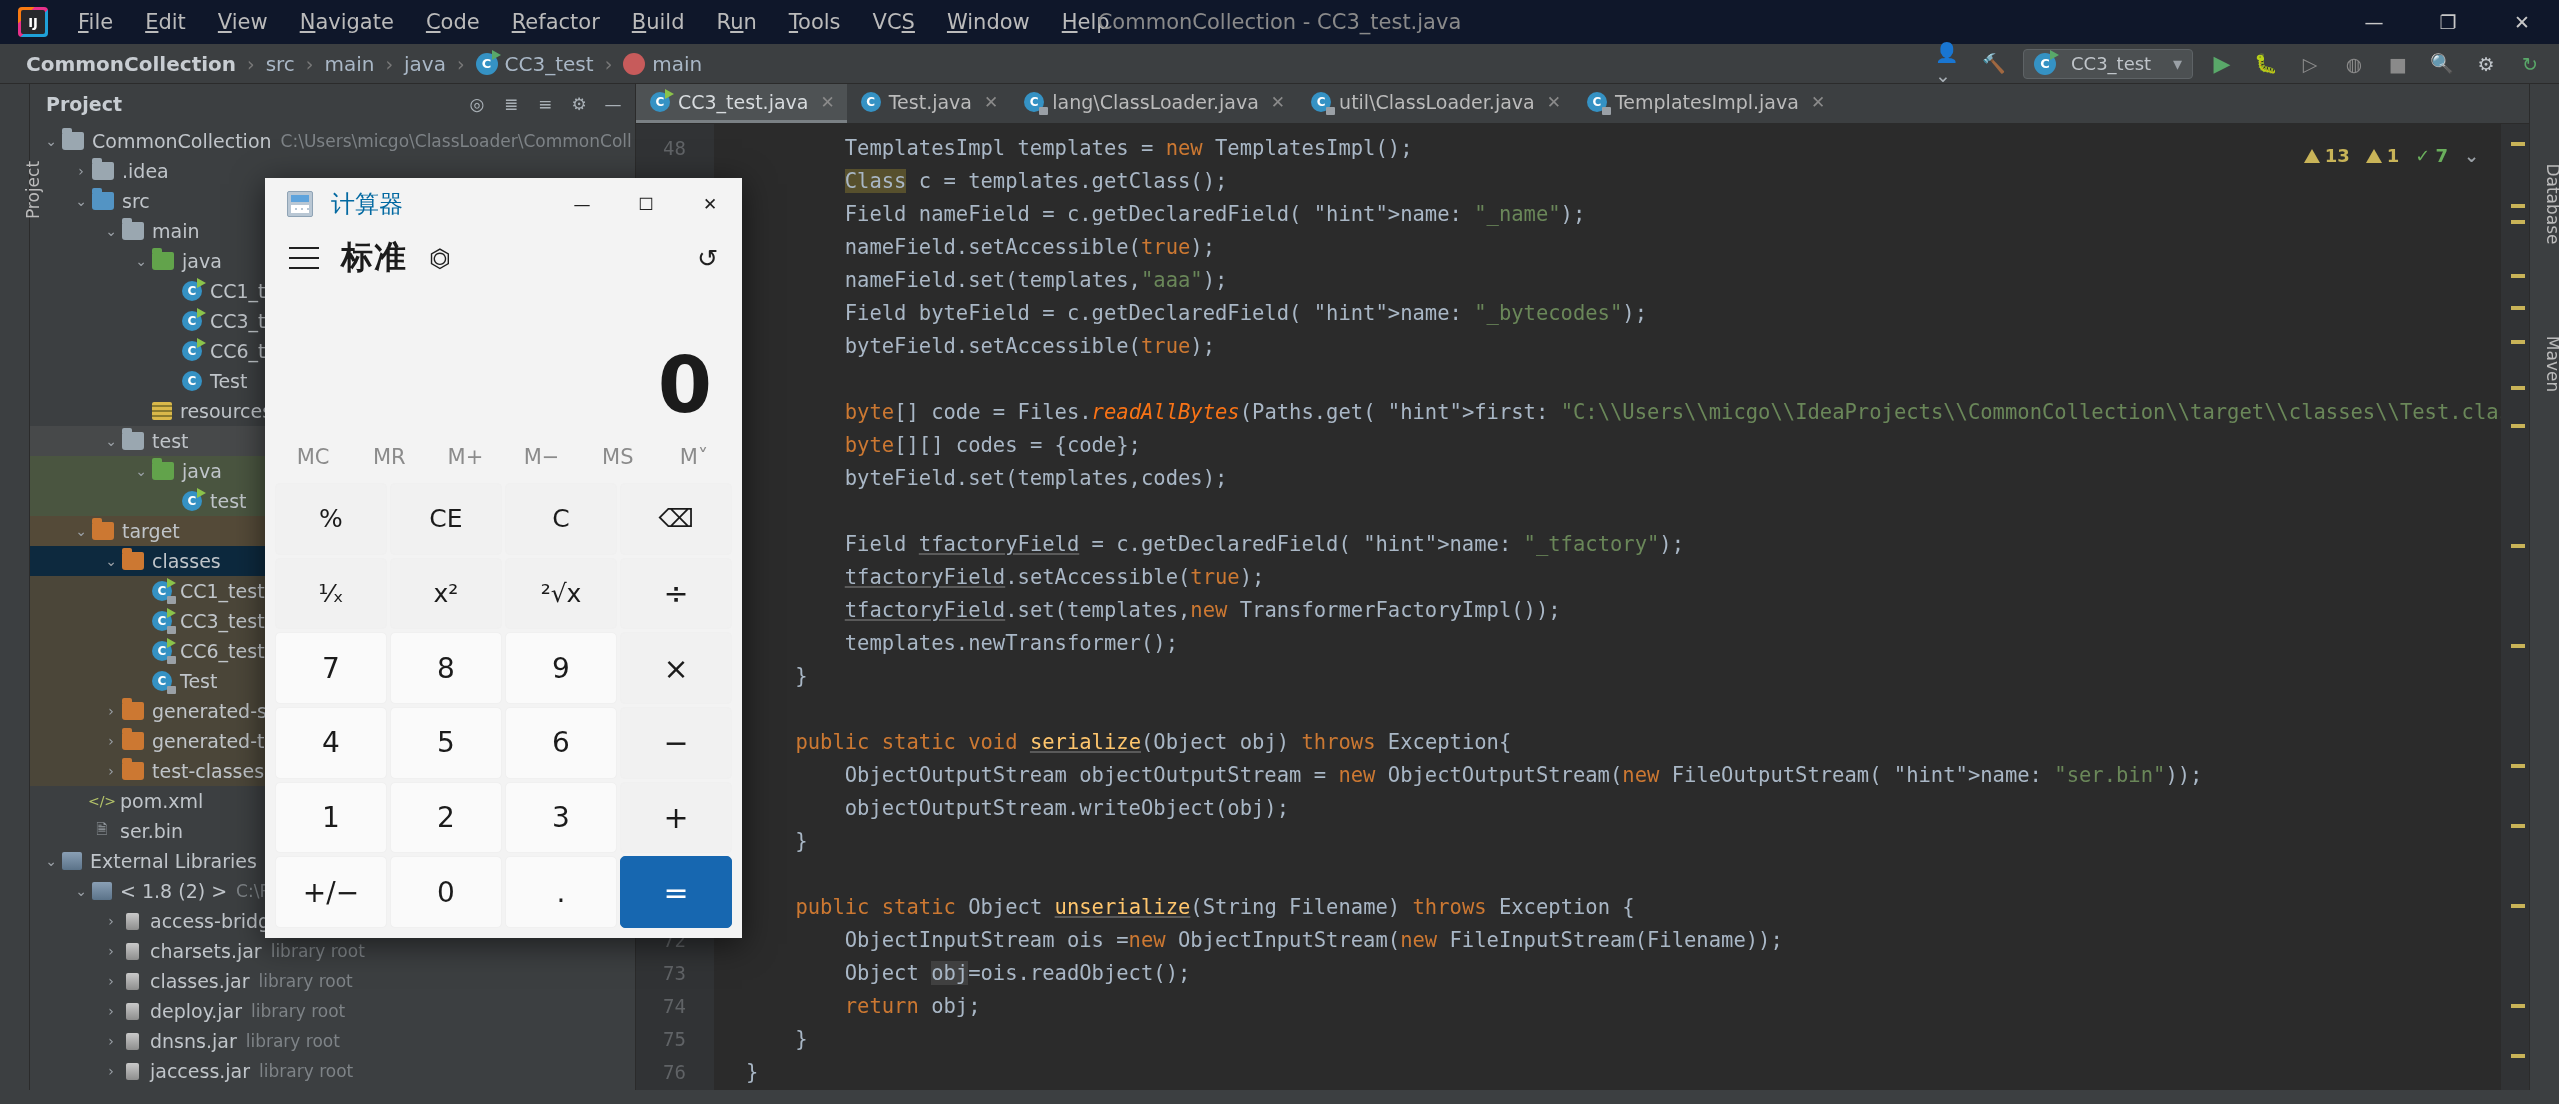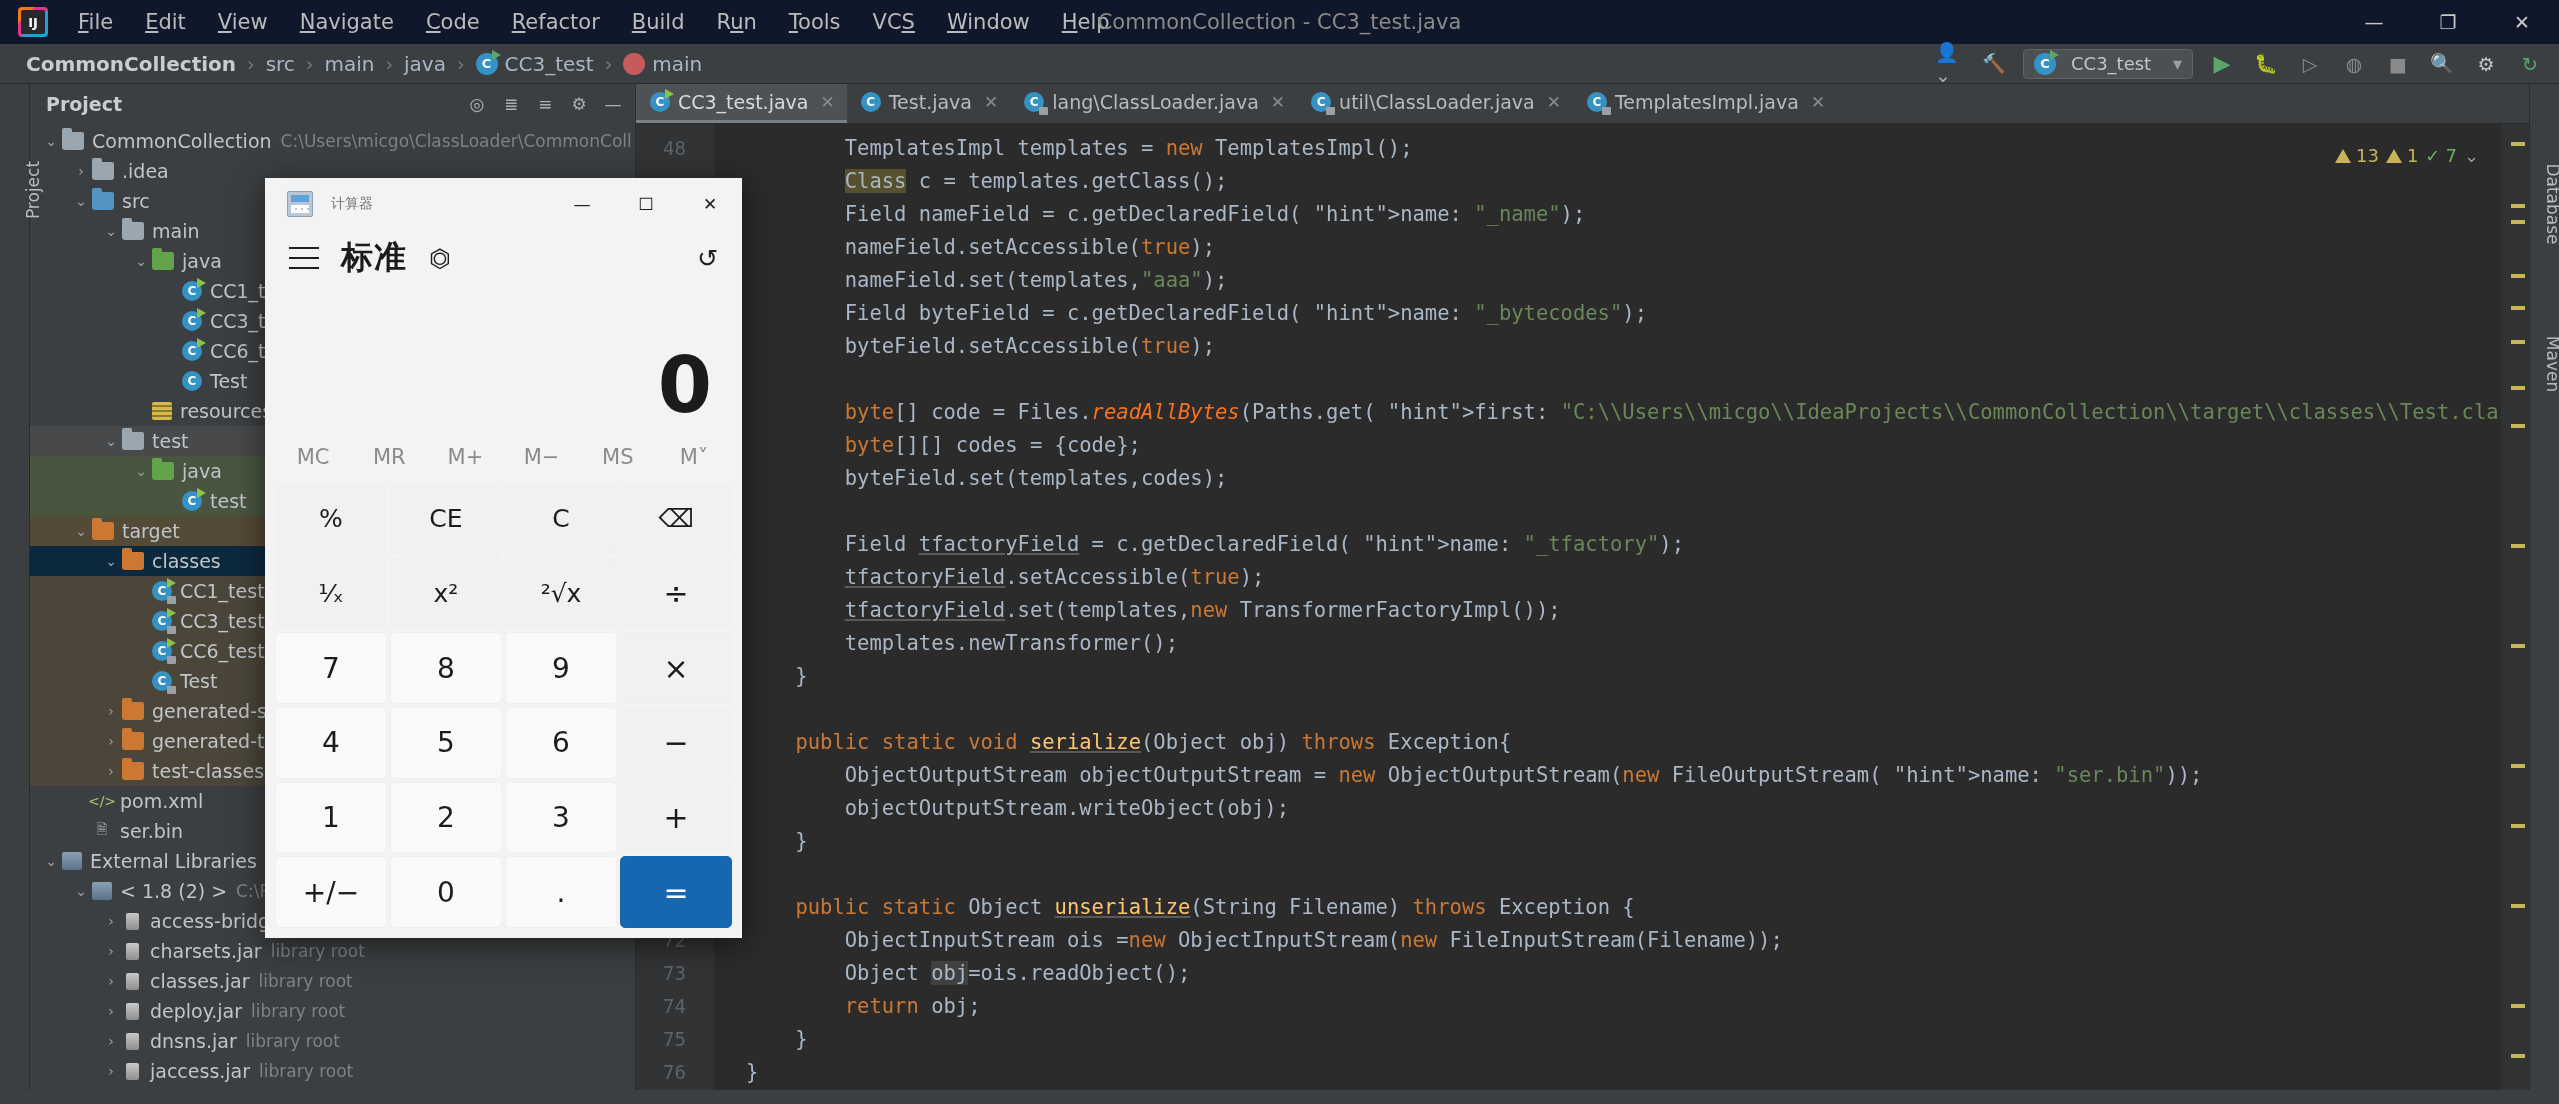--- a/index.html
+++ b/index.html
@@ -84,21 +84,21 @@
   .tabbar { height: 40px; background: #3c3f41; display: flex; align-items: stretch; border-bottom: 1px solid #2b2b2b; flex: 0 0 40px; overflow: hidden; }
   .tab { display: flex; align-items: center; gap: 8px; padding: 0 12px 0 14px; font-size: 19px; color: #bbbbbb; border-bottom: 3px solid transparent; white-space: nowrap; }
   .tab.active { background: #4e5254; border-bottom-color: #7a8084; color: #d7dbde; }
   .tab .x { color: #8a8a8a; font-size: 17px; margin-left: 4px; }
   .tabicon { width: 20px; height: 20px; border-radius: 50%; background: #3592c4; color: #fff; font-size: 12px; font-weight: bold;
              display: inline-flex; align-items: center; justify-content: center; position: relative; flex: 0 0 20px; }
   .tabicon.run::after { content:""; position:absolute; right:-4px; top:-3px; width:0; height:0;
                         border-left:9px solid #8bc34a; border-top:5px solid transparent; border-bottom:5px solid transparent; }
   .tabicon.lock::before { content:""; position:absolute; right:-4px; bottom:-3px; width:9px; height:8px; background:#9aa0a6; border-radius:1px; }
 
-  .inspectbar { position: absolute; right: 80px; top: 145px; display: flex; align-items: center; gap: 7px; font-size: 18px; z-index: 5; }
+  .inspectbar { position: absolute; right: 80px; top: 145px; display: flex; align-items: center; gap: 16px; font-size: 18px; z-index: 5; font-weight: bold; }
   .insp { display: flex; align-items: center; gap: 5px; }
   .insp.warn { color: #c9b458; }
   .insp.ok   { color: #6aaf5c; }
   .tri { width: 0; height: 0; border-left: 8px solid transparent; border-right: 8px solid transparent; border-bottom: 14px solid #c9b458; }
 
   .codearea { flex: 1; display: flex; min-height: 0; position: relative; overflow: hidden; }
   .gutter { width: 60px; background: #313335; color: #606366; font-family: "DejaVu Sans Mono", monospace; font-size: 19px;
             text-align: right; padding: 8px 10px 0 0; flex: 0 0 60px; line-height: 33px; }
   .marks { width: 18px; background: #313335; flex: 0 0 18px; }
   .code { flex: 1; font-family: "DejaVu Sans Mono", monospace; font-size: 20.5px; line-height: 33px; padding: 8px 0 0 32px;
@@ -118,21 +118,21 @@
   
   .calc { position: absolute; left: 265px; top: 178px; width: 477px; height: 760px; background: #f3f3f3;
           box-shadow: 0 6px 30px rgba(0,0,0,.55); display: flex; flex-direction: column; z-index: 50;
           font-family: "DejaVu Sans", "Liberation Sans", sans-serif; color: #1b1b1b; }
   .calc-title { height: 52px; display: flex; align-items: center; padding-left: 22px; }
   .calc-ico { width: 26px; height: 26px; margin-right: 18px; background: #b9c7d4; border: 1px solid #8fa3b5; border-radius: 2px;
               position: relative; }
   .calc-ico::before { content:""; position:absolute; left:3px; top:3px; right:3px; height:7px; background:#5ea3dc; }
   .calc-ico::after { content:""; position:absolute; left:3px; top:13px; right:3px; bottom:3px;
               background: repeating-linear-gradient(90deg,#fff 0 4px, transparent 4px 6px), repeating-linear-gradient(#fff 0 3px, transparent 3px 5px); }
-  .calc-ttl { font-size: 14px; color: #737373; }
+  .calc-ttl { font-size: 24px; color: #0369a1; }
   .calc-win { margin-left: auto; display: flex; }
   .cw-btn { width: 64px; height: 52px; display: flex; align-items: center; justify-content: center; font-size: 17px; color: #202020; }
   .calc-mode { height: 56px; display: flex; align-items: center; padding: 0 24px; gap: 22px; }
   .hamb { width: 30px; height: 22px; display:flex; flex-direction:column; justify-content:space-between; }
   .hamb i { display:block; height:2px; background:#202020; }
   .mode-name { font-size: 32px; font-weight: bold; letter-spacing: 1px; }
   .keepico { font-size: 25px; color:#202020; }
   .histico { margin-left: auto; font-size: 25px; color:#202020; }
   .calc-display { height: 148px; display: flex; align-items: flex-end; justify-content: flex-end; padding: 0 30px 10px 0; }
   .calc-value { font-size: 78px; font-weight: 600; line-height: 1; }

